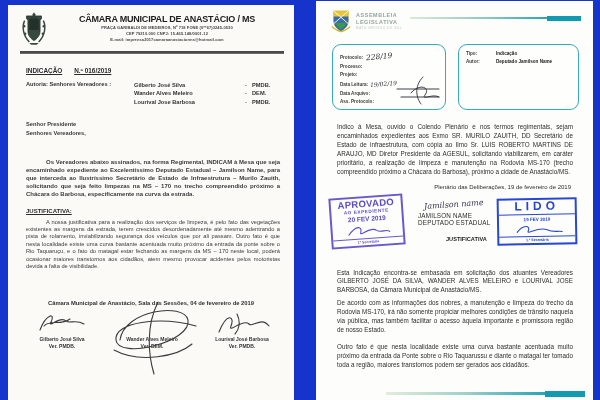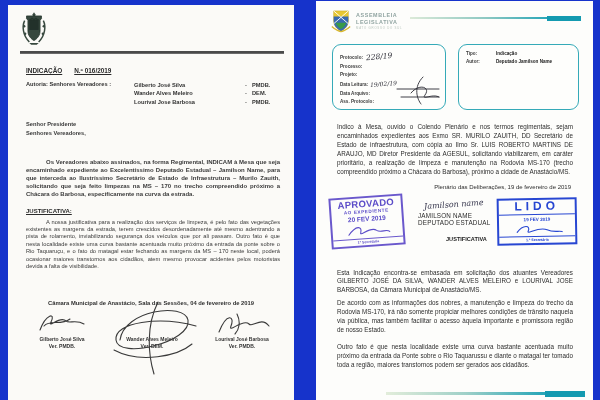--- a/index.html
+++ b/index.html
@@ -123,20 +123,26 @@
         <rect x="10" y="9" width="10" height="11" fill="#22312a"></rect>
         <path d="M10 9 h2 v-1.5 h2 v1.5 h2 v-1.5 h2 v1.5 h2" fill="none" stroke="#22312a" stroke-width="1"></path>
         <path d="M5 10 c-3 6 -2 16 5 23" fill="none" stroke="#37483e" stroke-width="1.6"></path>
         <path d="M25 10 c3 6 2 16 -5 23" fill="none" stroke="#37483e" stroke-width="1.6"></path>
         <circle cx="4.5" cy="16" r="1.3" fill="#37483e"></circle>
         <circle cx="25.5" cy="16" r="1.3" fill="#37483e"></circle>
         <circle cx="5.5" cy="24" r="1.3" fill="#37483e"></circle>
         <circle cx="24.5" cy="24" r="1.3" fill="#37483e"></circle>
         <path d="M10 34 h10 l-2 2 h-6 z" fill="#37483e"></path>
       </svg>
+      <div class="ldoc-head-text">
+        <div class="ldoc-title">CÂMARA MUNICIPAL DE ANASTÁCIO / MS</div>
+        <div class="ldoc-addr">PRAÇA GARIBALDI DE MEDEIROS, Nº 718 FONE (0**67)3245-0530</div>
+        <div class="ldoc-addr">CEP 79210.000 CNPJ: 15.465.148/0001-12</div>
+        <div class="ldoc-addr">E-mail: imprensa2017camaraanastaciorms@hotmail.com</div>
+      </div>
     </div>
     <div class="double-rule"></div>
 
     <div class="ind-line">
       <span>INDICAÇÃO</span><span class="num">N.º 016/2019</span>
     </div>
 
     <div class="autoria">
       <div class="autoria-label">Autoria: Senhores Vereadores :</div>
       <div class="autoria-names">

